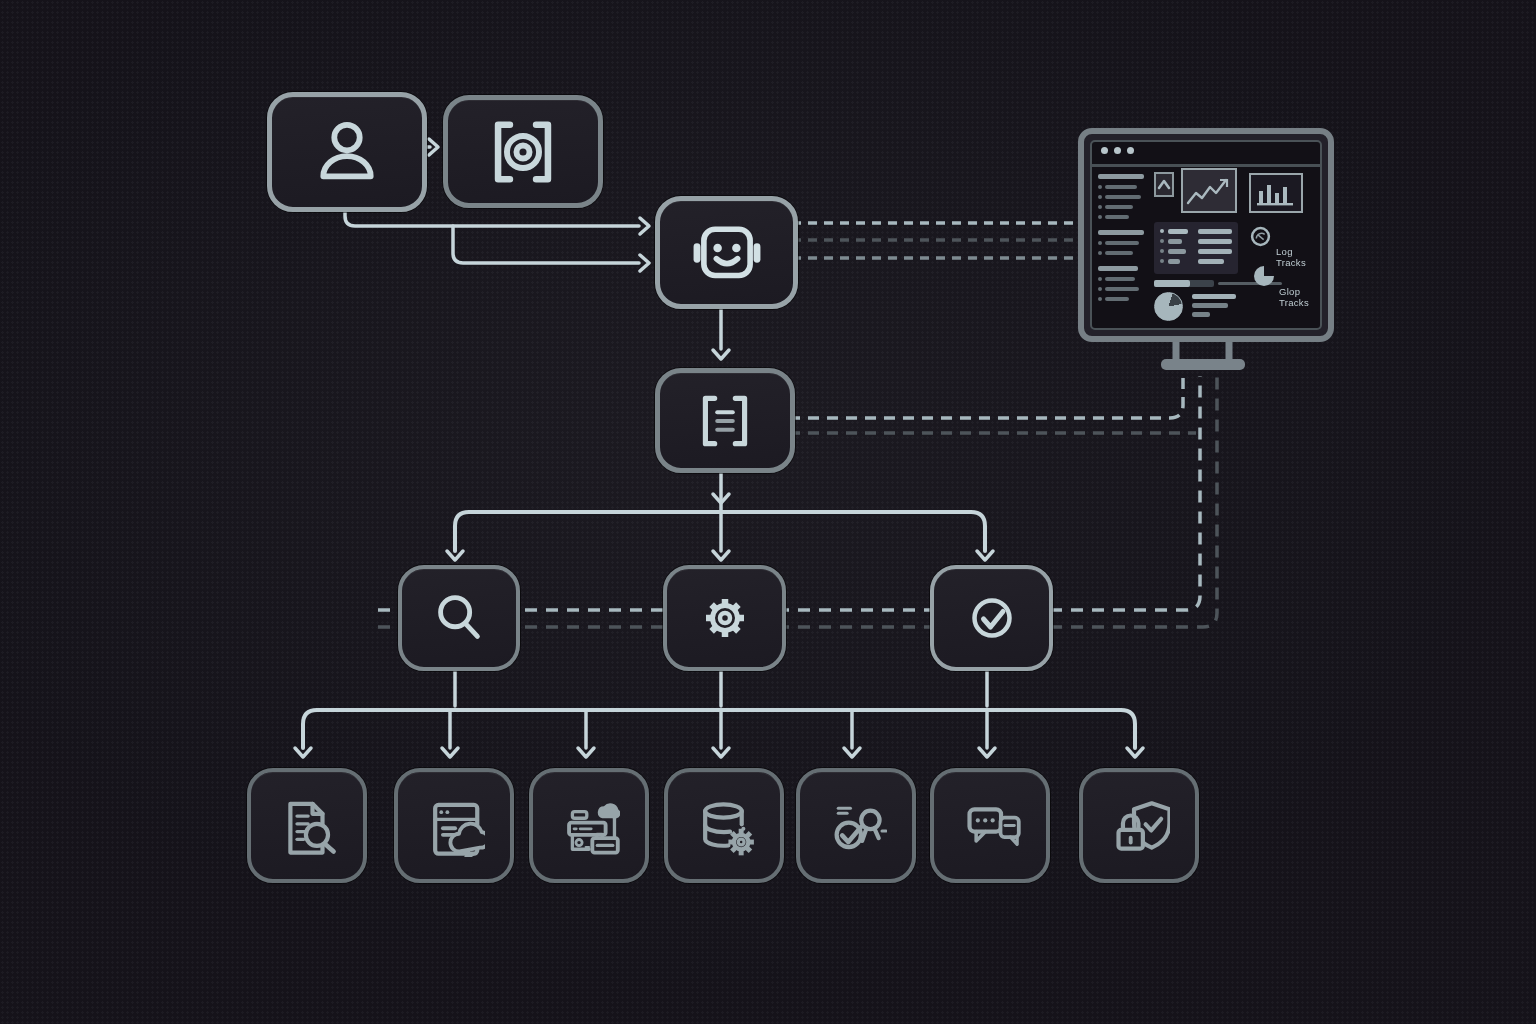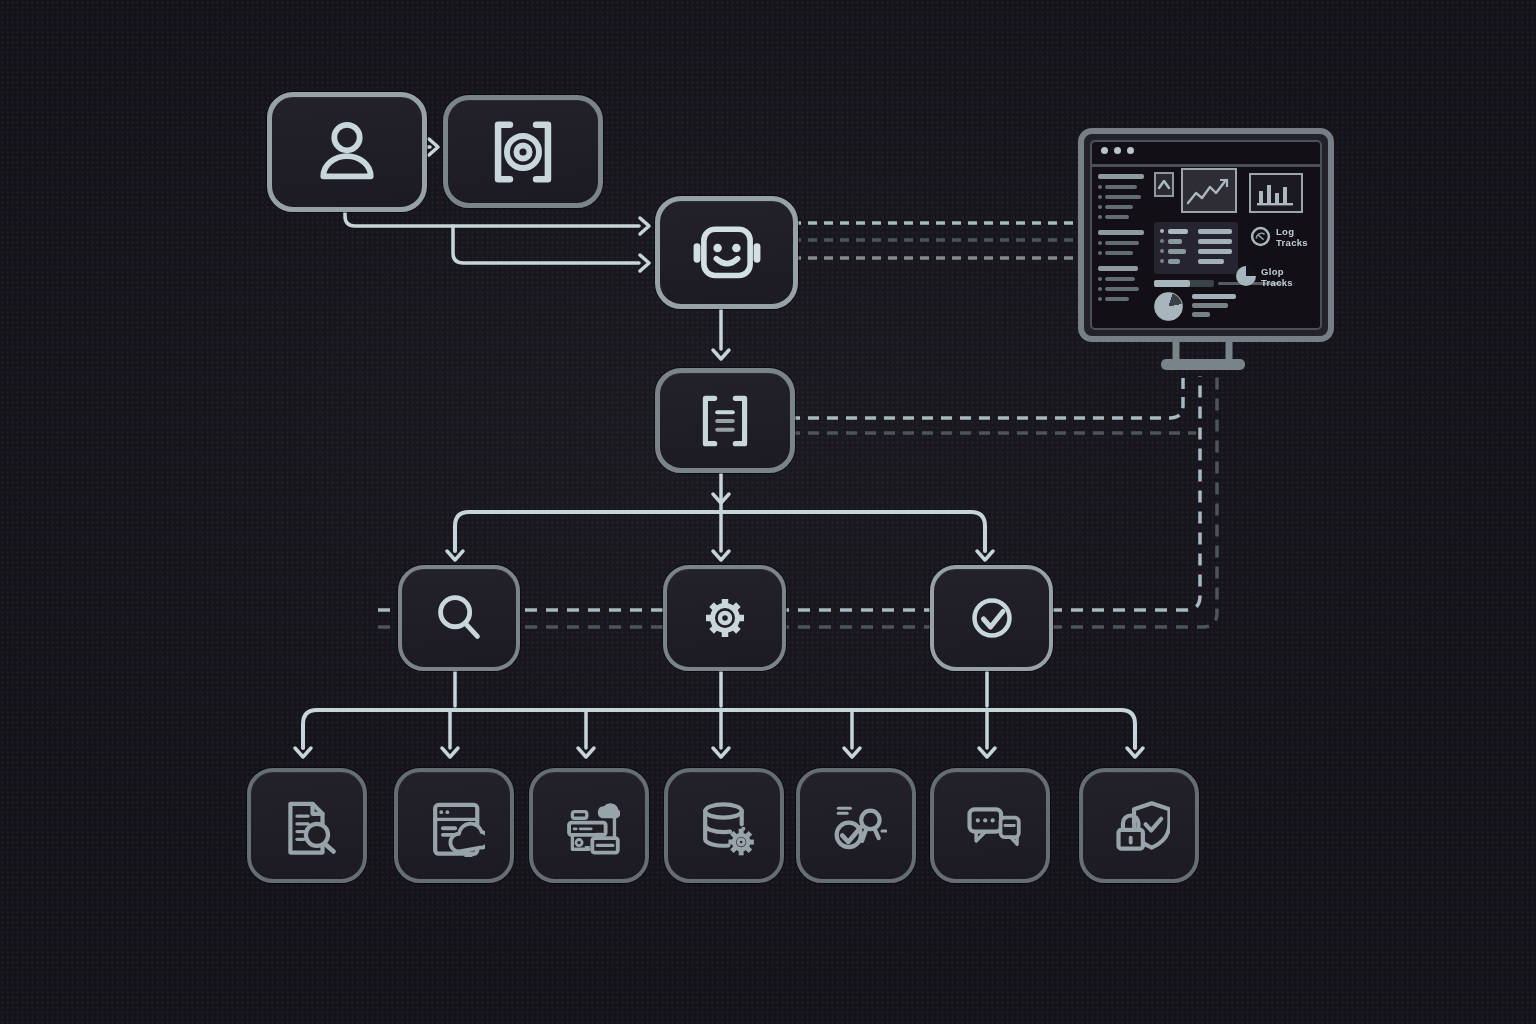--- a/index.html
+++ b/index.html
@@ -36,21 +36,21 @@
   .m-dot{position:absolute;width:7px;height:7px;border-radius:50%;background:#b7c5ca;}
   .m-sep{position:absolute;left:0;right:0;top:22px;height:2.5px;background:#485055;}
   .sbar{position:absolute;border-radius:2px;}
   .s-head{height:5px;background:#8d9aa0;}
   .s-row{height:4px;background:#626c72;}
   .s-bullet{position:absolute;width:4px;height:4px;border-radius:50%;background:#626c72;}
   .tile{position:absolute;box-sizing:border-box;background:#2b2931;}
   .panel{position:absolute;background:#262430;border-radius:3px;}
   .bar{position:absolute;border-radius:2px;}
   .legend{position:absolute;display:flex;align-items:flex-start;gap:5px;}
-  .legend .lbl{font-size:9.5px;font-weight:bold;line-height:11px;color:#bfcdd2;letter-spacing:.3px;}
+  .legend .lbl{font-size:9.5px;font-weight:normal;line-height:11px;color:#bfcdd2;letter-spacing:.3px;margin-top:20px;}
   .pie-main{position:absolute;width:29px;height:29px;border-radius:50%;
     background:conic-gradient(from 18deg,#394046 0 17%, #a6b6bc 17% 100%);
     border:1.5px solid #a6b6bc;box-sizing:border-box;}
   .pie-ico{width:20px;height:20px;border-radius:50%;
     background:conic-gradient(from 0deg,#14121a 0 25%, #a6b6bc 25% 100%);}
 </style>
 </head>
 <body>
 
 <div class="stage">
@@ -352,21 +352,21 @@
       <div class="legend" style="left:158px;top:84px">
         <svg width="21" height="21" viewBox="0 0 20 20" fill="none" stroke="#a6b6bc">
           <circle cx="10" cy="10" r="8" stroke-width="2.4"></circle>
           <path d="M6 12 a5 5 0 0 1 8 -4 M7 8 l6 5" stroke-width="1.4" opacity="0.85"></path>
         </svg>
         <div class="lbl">
           <div>Log</div>
           <div>Tracks</div>
         </div>
       </div>
-      <div class="legend" style="left:144px;top:124px">
+      <div class="legend" style="left:162px;top:124px">
         <div class="pie-ico"></div>
         <div class="lbl">
           <div>Glop</div>
           <div>Tracks</div>
         </div>
       </div>
     </div>
   </div>
 
 </div>

